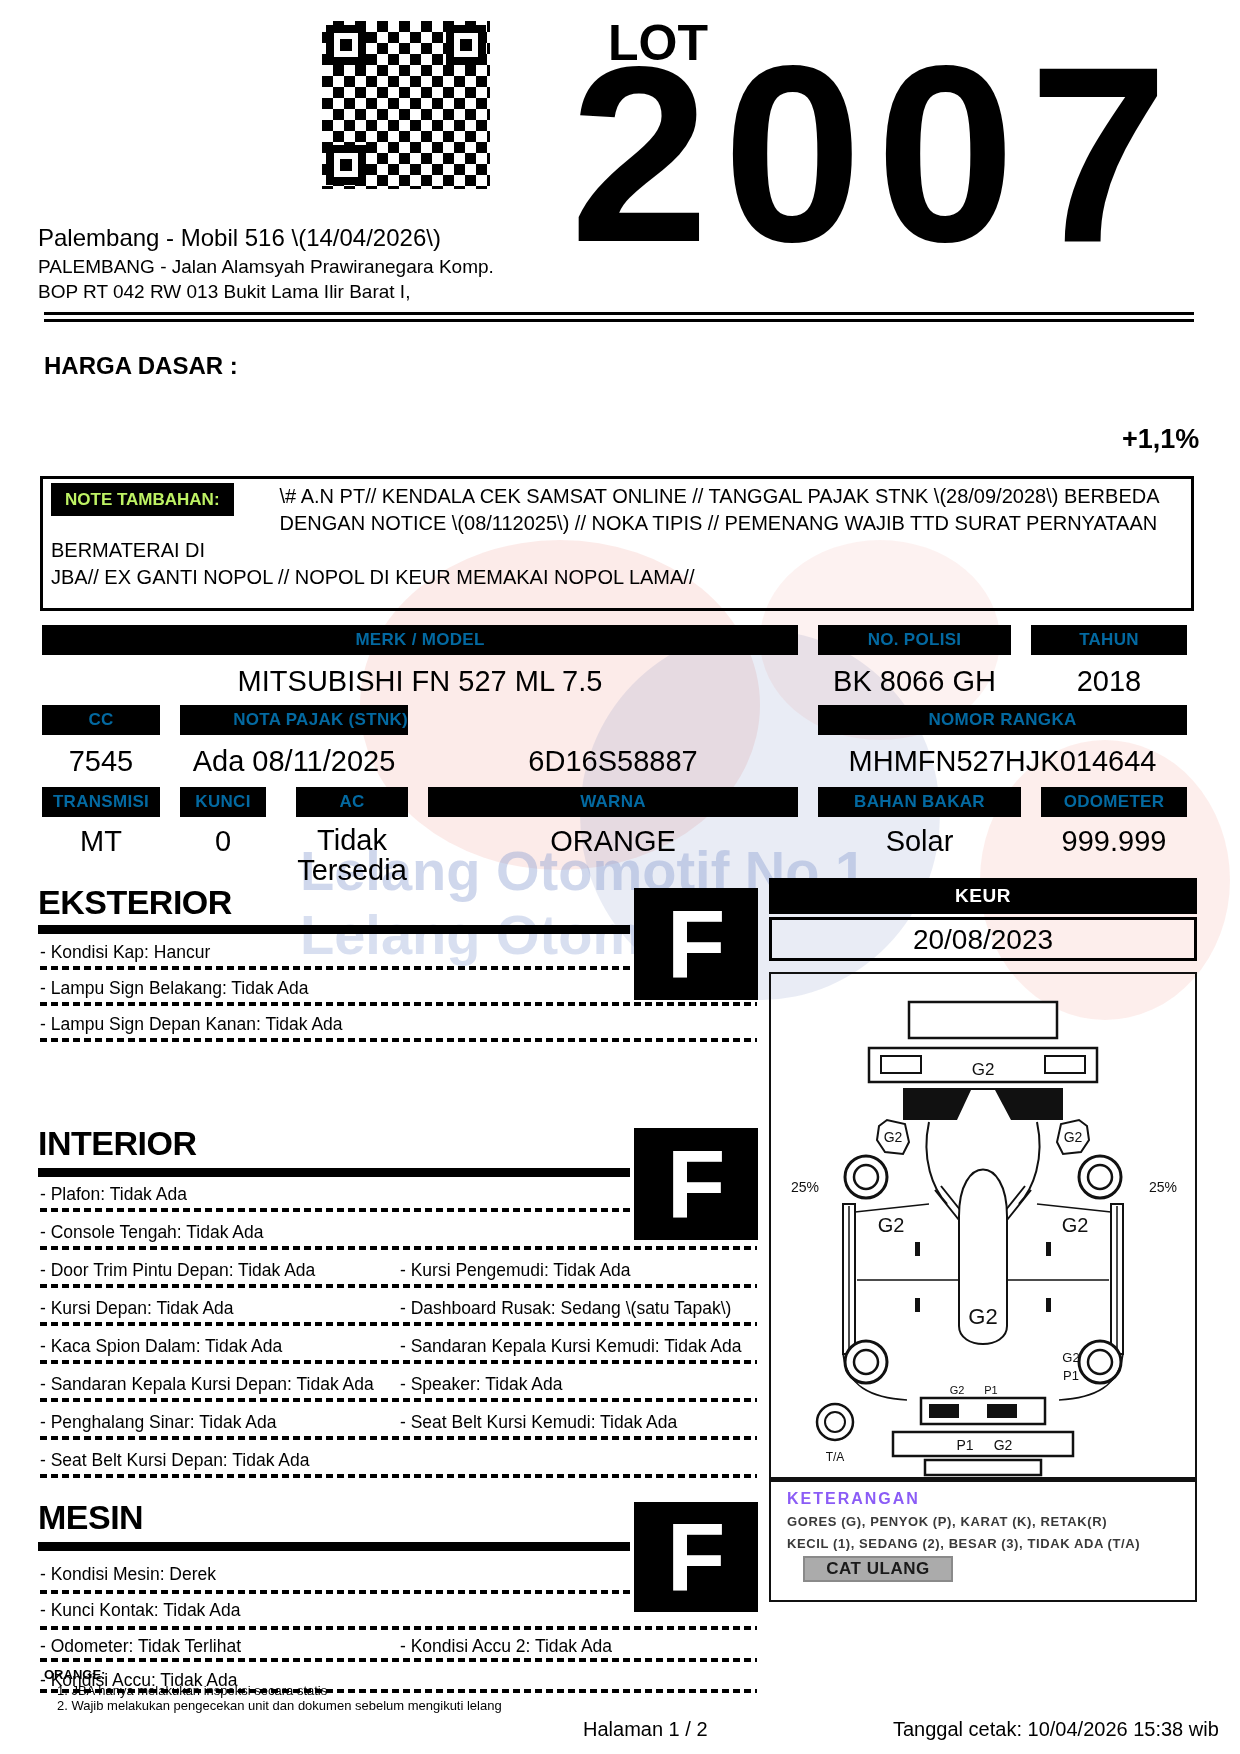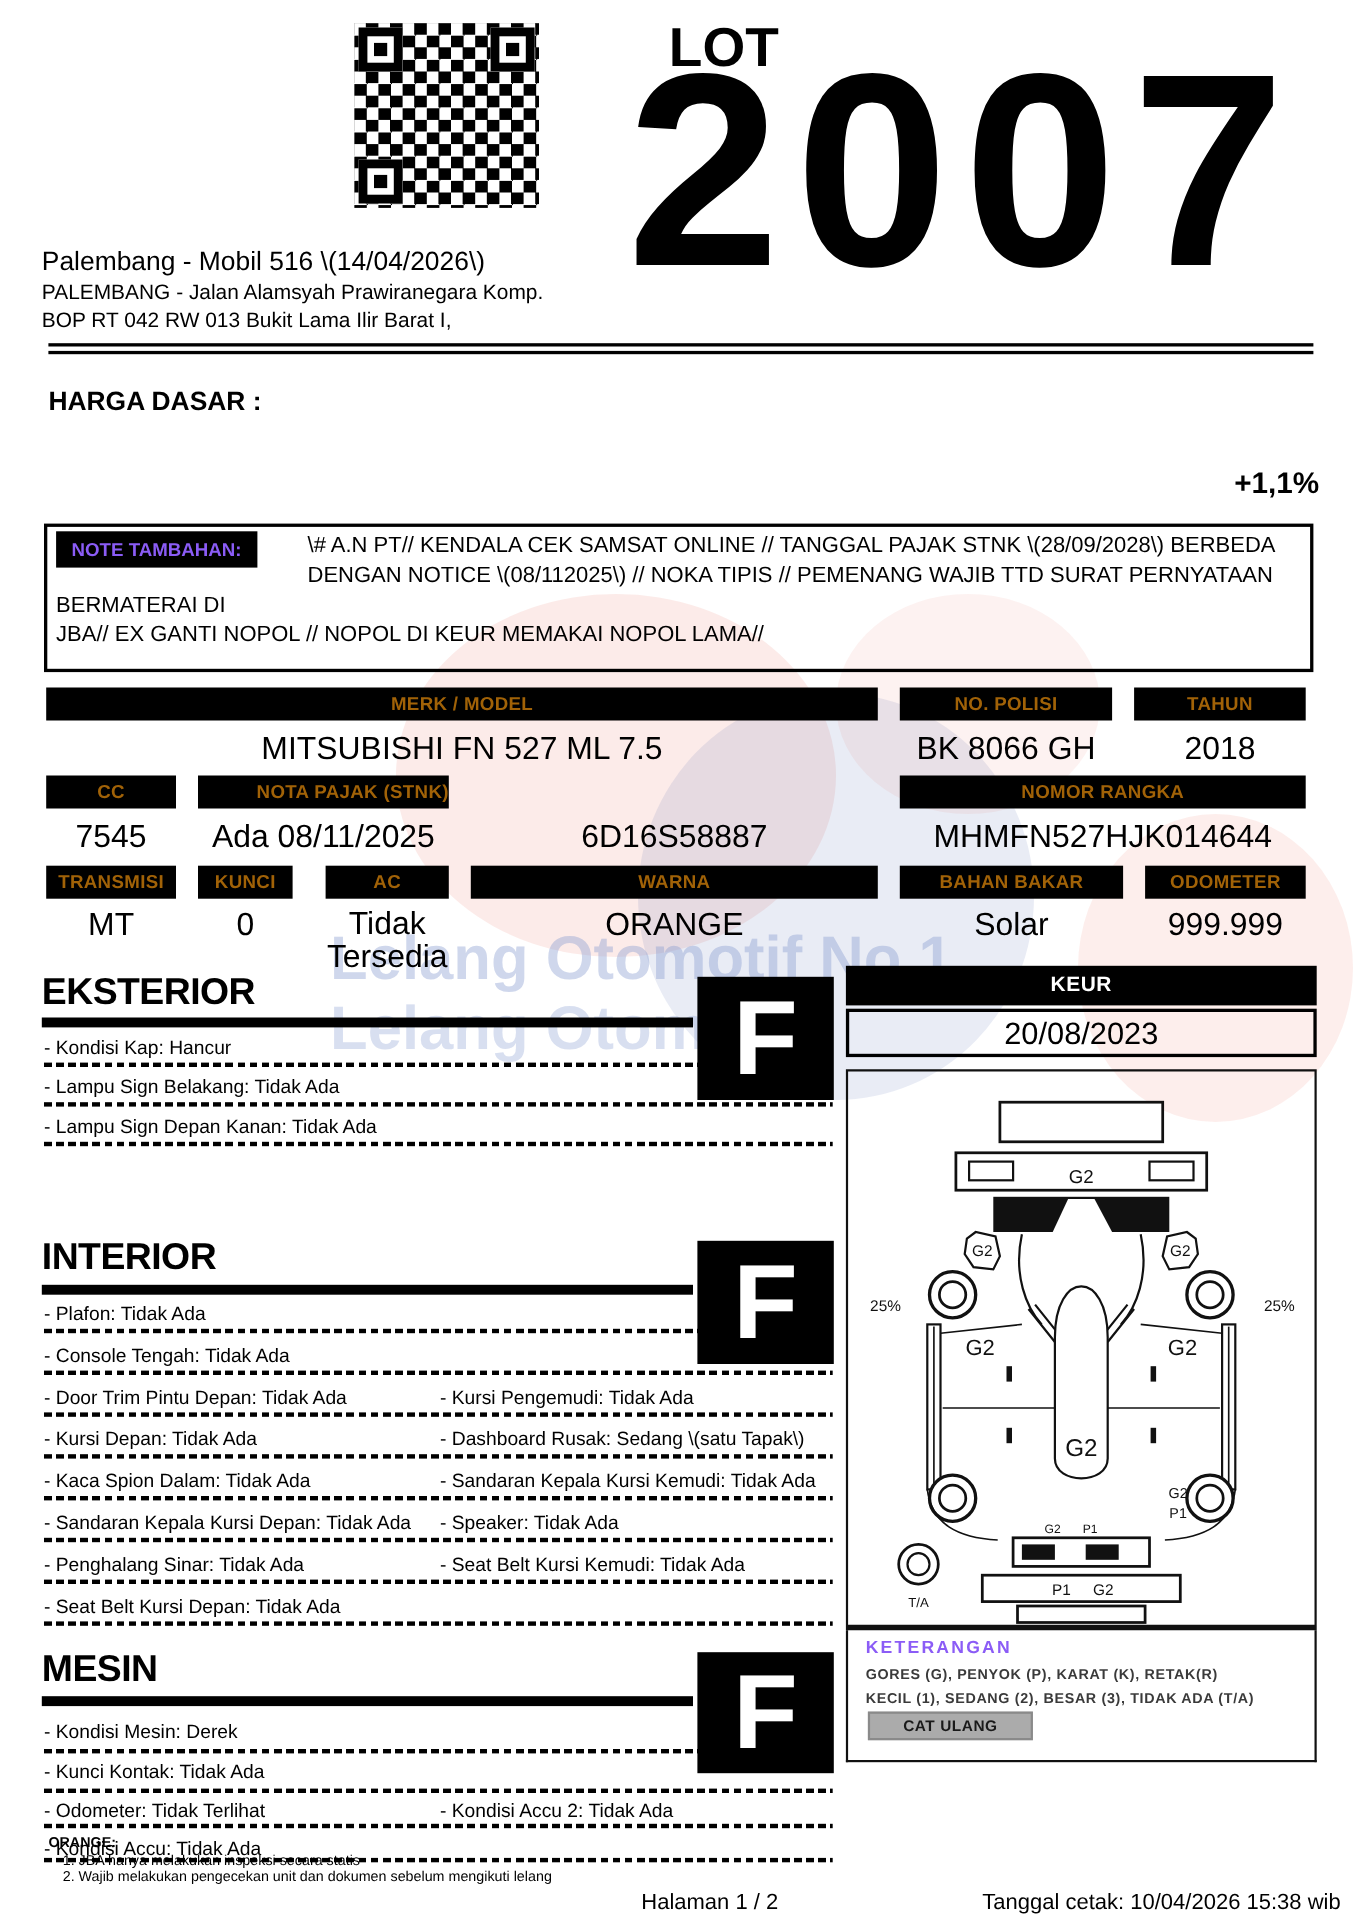--- a/index.html
+++ b/index.html
@@ -4,49 +4,49 @@
 <style>
   html,body{margin:0;padding:0;background:#777;}
   #page{position:relative;width:1240px;height:1754px;background:#fff;margin:0 auto;
         font-family:"Liberation Sans",sans-serif;color:#000;overflow:hidden;}
   .abs{position:absolute;}
   .nowrap{white-space:nowrap;}
   
   .wm-ellipse{position:absolute;border-radius:50%;}
   .wm-text{position:absolute;font-weight:bold;white-space:nowrap;}
   
-  .hcell{position:absolute;background:#000;color:#a16207;font-weight:bold;font-size:17px;
+  .hcell{position:absolute;background:#000;color:#0369a1;font-weight:bold;font-size:17px;
          text-align:center;line-height:30px;height:30px;letter-spacing:.3px;}
   .vcell{position:absolute;font-size:29px;line-height:32px;text-align:center;}
   
   .sec-title{position:absolute;font-size:34px;font-weight:bold;letter-spacing:-.5px;white-space:nowrap;}
   .sec-bar{position:absolute;height:9px;background:#000;}
   .item{position:absolute;font-size:17.5px;white-space:nowrap;}
   .dot{position:absolute;height:4px;
        background-image:repeating-linear-gradient(to right,#000 0 7px,transparent 7px 11px);}
   .fbox{position:absolute;left:634px;width:124px;height:112px;background:#000;color:#fff;
         display:flex;align-items:center;justify-content:center;font-size:96px;font-weight:bold;}
   
   #note-box{position:absolute;left:40px;top:476px;width:1154px;height:135px;
             border:3px solid #000;font-size:20px;line-height:27px;padding:4px 8px 0 8px;box-sizing:border-box;}
-  #note-label{float:left;background:#000;color:#8b5cf6;font-weight:bold;font-size:17px;
+  #note-label{float:left;background:#000;color:#bef264;font-weight:bold;font-size:17px;
               padding:3px 14px;margin:0 46px 2px 0;}
   
   #keur-bar{position:absolute;left:769px;top:878px;width:428px;height:36px;background:#000;color:#fff;
             font-weight:bold;font-size:19px;text-align:center;line-height:36px;letter-spacing:.5px;}
   #keur-date-box{position:absolute;left:769px;top:917px;width:428px;height:44px;border:3px solid #000;
                  box-sizing:border-box;text-align:center;font-size:28px;line-height:40px;}
   #diagram-box{position:absolute;left:769px;top:972px;width:428px;height:510px;border:2px solid #111;
                border-bottom-width:5px;box-sizing:border-box;background:transparent;}
   #ket-box{position:absolute;left:769px;top:1482px;width:428px;height:120px;border:2px solid #111;
            border-top:none;box-sizing:border-box;}
   #ket-title{position:absolute;left:16px;top:8px;font-size:16px;letter-spacing:2px;color:#8b5cf6;font-weight:bold;}
   .ket-line{position:absolute;left:16px;font-size:13px;color:#3a3a3a;font-weight:bold;letter-spacing:.6px;white-space:nowrap;}
-  #ket-button{position:absolute;left:18px;top:74px;width:150px;height:26px;background:#ababab;
-              border:2px solid #8a8a8a;box-sizing:border-box;text-align:center;font-size:14px;
+  #ket-button{position:absolute;left:32px;top:74px;width:150px;height:26px;background:#ababab;
+              border:2px solid #8a8a8a;box-sizing:border-box;text-align:center;font-size:17px;
               font-weight:bold;line-height:22px;color:#1a1a1a;letter-spacing:.5px;}
   
   #qr{position:absolute;left:322px;top:21px;width:168px;height:168px;
       background:repeating-conic-gradient(#000 0% 25%, #fff 0% 50%) 0 0/22px 22px;}
   .finder{position:absolute;width:40px;height:40px;border:8px solid #000;background:#fff;box-sizing:border-box;}
   .finder::after{content:"";position:absolute;left:6px;top:6px;width:12px;height:12px;background:#000;}
   svg text{font-family:"Liberation Sans",sans-serif;fill:#111;}
 </style>
 </head>
 <body>

